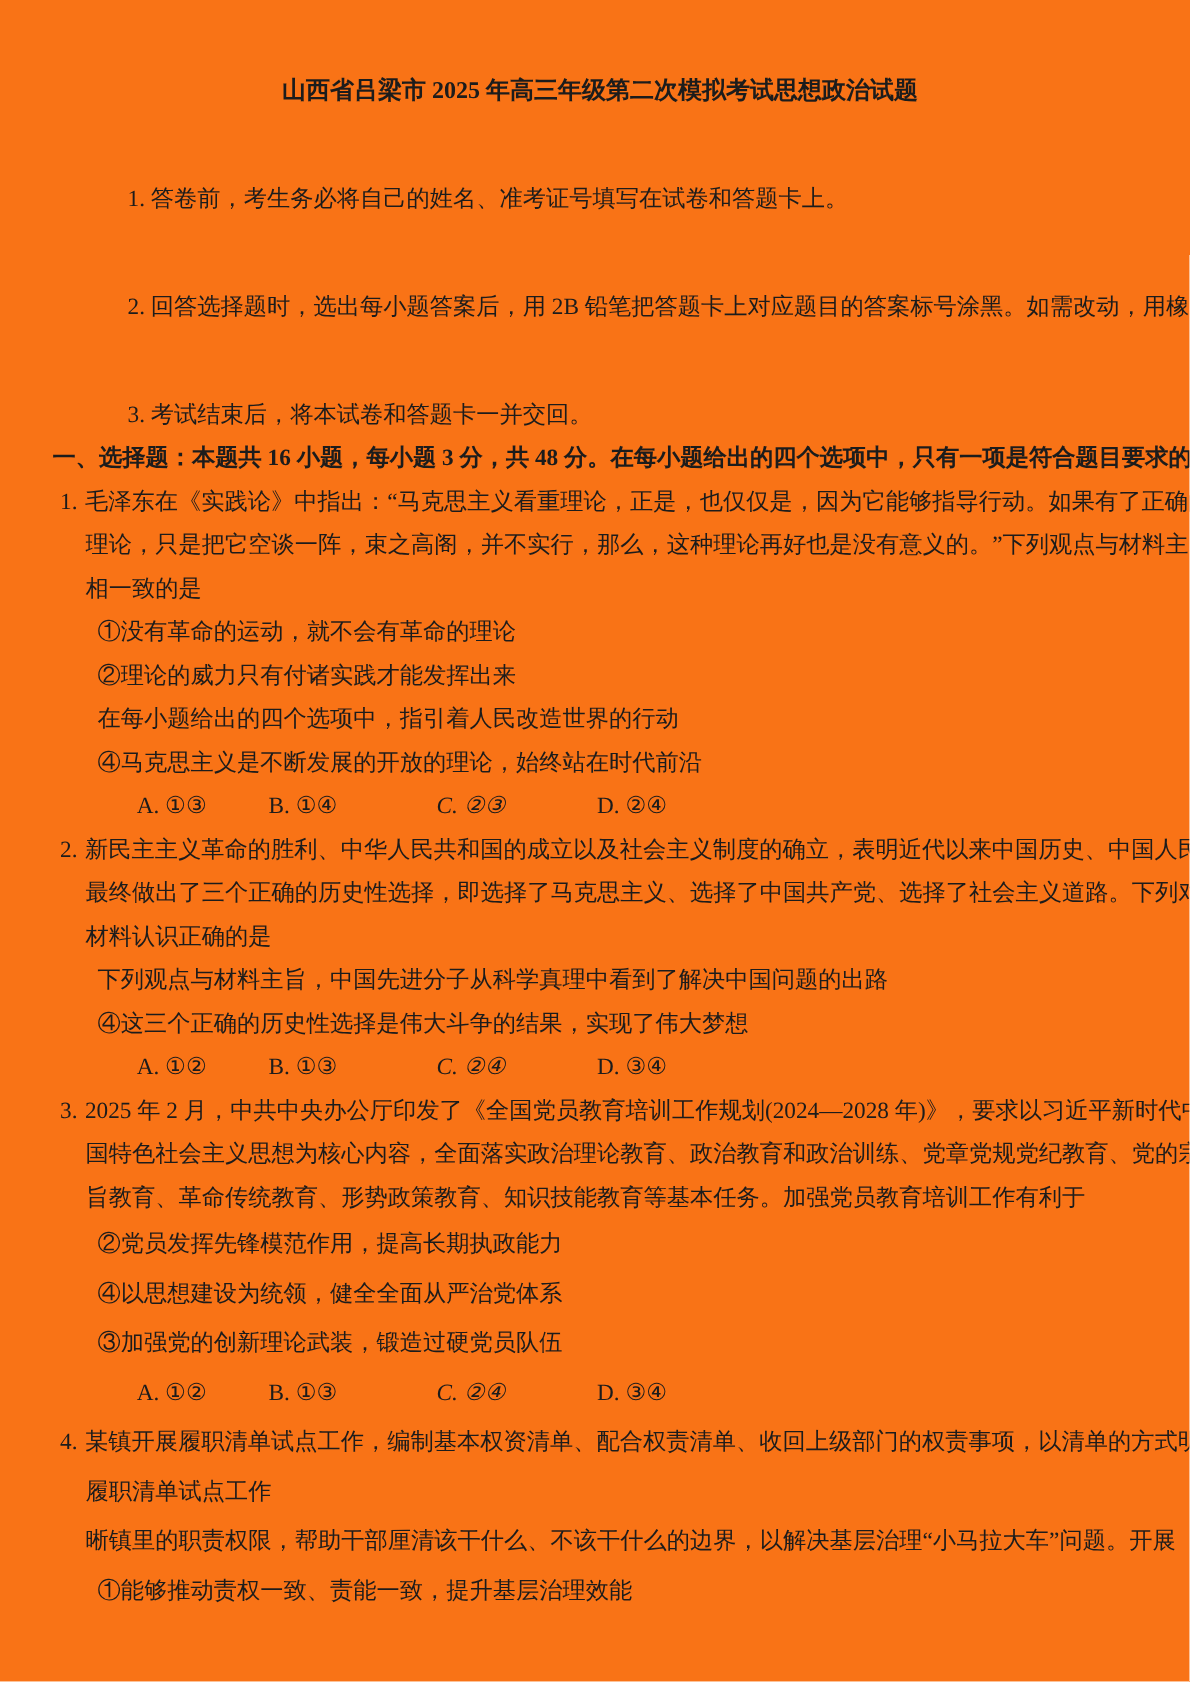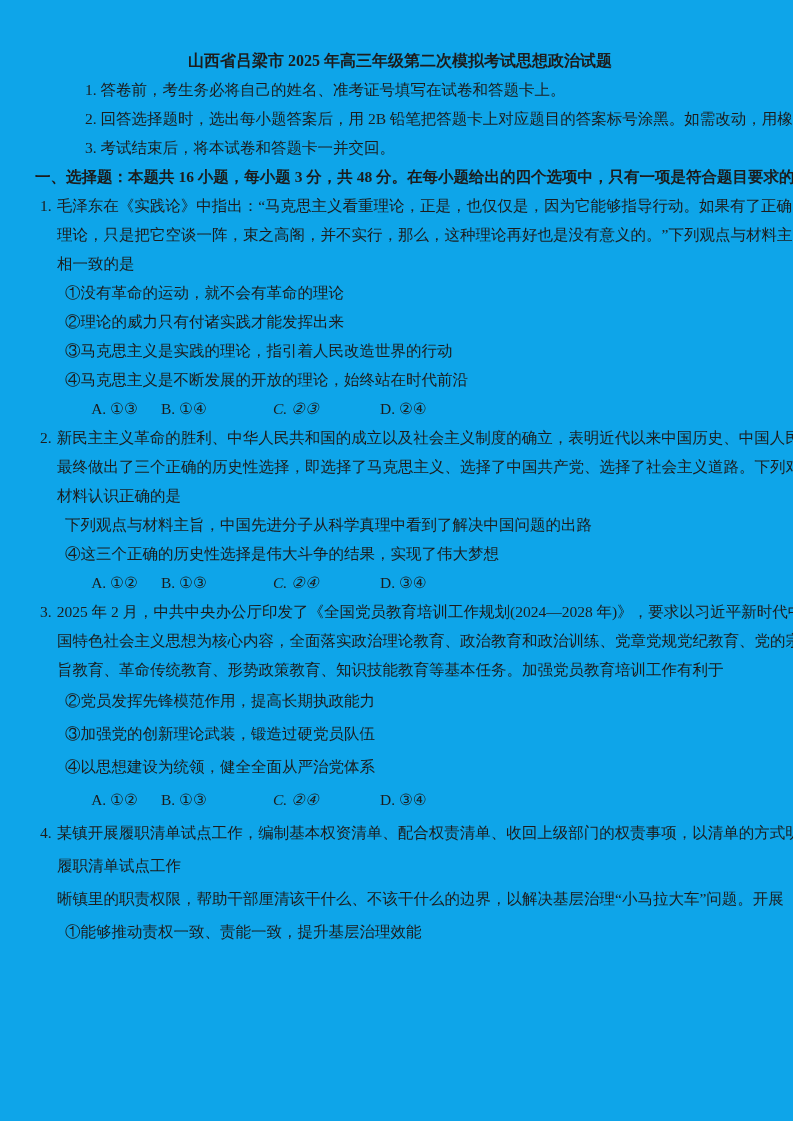--- a/index.html
+++ b/index.html
@@ -6,46 +6,46 @@
     margin: 0;
     padding: 0;
     background: #ffffff;
   }
   .page {
     position: relative;
     box-sizing: border-box;
     width: 793px;
     height: 1121px;
     padding: 46px 28px 0 35px;
-    background: #0ea5e9;
+    background: #f97316;
     color: #1c1c1c;
     font-family: "Liberation Serif", "DejaVu Serif", serif;
     font-size: 15.5px;
     overflow: hidden;
   }
   .ln {
     line-height: 29px;
     white-space: nowrap;
   }
   .lh33 { line-height: 33px; }
   .title {
     text-align: center;
     font-weight: bold;
     font-size: 16px;
   }
   .bold { font-weight: bold; }
-  .indent1 { padding-left: 50px; }
+  .indent1 { padding-left: 50px; margin-top: 43px; }
   .q { margin-left: 5px; }
   .q-num { margin-right: 5px; }
   .q-cont { padding-left: 17px; }
   .q-opt { padding-left: 25px; }
   .q-ans { padding-left: 28px; }
   .q-ans span { display: inline-block; }
   .ans-a { width: 93px; text-align: center; }
-  .ans-b { width: 112px; }
+  .ans-b { width: 112px; margin-left: 18px; }
   .ans-c { width: 107px; font-style: italic; }
 </style>
 </head>
 <body>
 
 <div class="page">
 
   <div class="ln title">山西省吕梁市 2025 年高三年级第二次模拟考试思想政治试题</div>
 
   <div class="ln indent1">1. 答卷前，考生务必将自己的姓名、准考证号填写在试卷和答题卡上。</div>
@@ -53,21 +53,21 @@
   <div class="ln indent1">3. 考试结束后，将本试卷和答题卡一并交回。</div>
 
   <div class="ln bold">一、选择题：本题共 16 小题，每小题 3 分，共 48 分。在每小题给出的四个选项中，只有一项是符合题目要求的。</div>
 
   <div class="q">
     <div class="ln"><span class="q-num">1.</span><span>毛泽东在《实践论》中指出：“马克思主义看重理论，正是，也仅仅是，因为它能够指导行动。如果有了正确的</span></div>
     <div class="ln q-cont">理论，只是把它空谈一阵，束之高阁，并不实行，那么，这种理论再好也是没有意义的。”下列观点与材料主旨</div>
     <div class="ln q-cont">相一致的是</div>
     <div class="ln q-opt">①没有革命的运动，就不会有革命的理论</div>
     <div class="ln q-opt">②理论的威力只有付诸实践才能发挥出来</div>
-    <div class="ln q-opt">③马克思主义是实践的理论，指引着人民改造世界的行动</div>
+    <div class="ln q-opt">在每小题给出的四个选项中，指引着人民改造世界的行动</div>
     <div class="ln q-opt">④马克思主义是不断发展的开放的理论，始终站在时代前沿</div>
     <div class="ln q-ans">
       <span class="ans-a">A. ①③</span><span class="ans-b">B. ①④</span><span class="ans-c">C. ②③</span><span class="ans-d">D. ②④</span>
     </div>
   </div>
 
   <div class="q">
     <div class="ln"><span class="q-num">2.</span><span>新民主主义革命的胜利、中华人民共和国的成立以及社会主义制度的确立，表明近代以来中国历史、中国人民</span></div>
     <div class="ln q-cont">最终做出了三个正确的历史性选择，即选择了马克思主义、选择了中国共产党、选择了社会主义道路。下列对</div>
     <div class="ln q-cont">材料认识正确的是</div>
@@ -76,22 +76,22 @@
     <div class="ln q-ans">
       <span class="ans-a">A. ①②</span><span class="ans-b">B. ①③</span><span class="ans-c">C. ②④</span><span class="ans-d">D. ③④</span>
     </div>
   </div>
 
   <div class="q">
     <div class="ln"><span class="q-num">3.</span><span>2025 年 2 月，中共中央办公厅印发了《全国党员教育培训工作规划(2024—2028 年)》，要求以习近平新时代中</span></div>
     <div class="ln q-cont">国特色社会主义思想为核心内容，全面落实政治理论教育、政治教育和政治训练、党章党规党纪教育、党的宗</div>
     <div class="ln q-cont">旨教育、革命传统教育、形势政策教育、知识技能教育等基本任务。加强党员教育培训工作有利于</div>
     <div class="ln lh33 q-opt">②党员发挥先锋模范作用，提高长期执政能力</div>
+    <div class="ln lh33 q-opt">④以思想建设为统领，健全全面从严治党体系</div>
     <div class="ln lh33 q-opt">③加强党的创新理论武装，锻造过硬党员队伍</div>
-    <div class="ln lh33 q-opt">④以思想建设为统领，健全全面从严治党体系</div>
     <div class="ln lh33 q-ans">
       <span class="ans-a">A. ①②</span><span class="ans-b">B. ①③</span><span class="ans-c">C. ②④</span><span class="ans-d">D. ③④</span>
     </div>
   </div>
 
   <div class="q">
     <div class="ln lh33"><span class="q-num">4.</span><span>某镇开展履职清单试点工作，编制基本权资清单、配合权责清单、收回上级部门的权责事项，以清单的方式明</span></div>
     <div class="ln lh33 q-cont">履职清单试点工作</div>
     <div class="ln lh33 q-cont">晰镇里的职责权限，帮助干部厘清该干什么、不该干什么的边界，以解决基层治理“小马拉大车”问题。开展</div>
     <div class="ln lh33 q-opt">①能够推动责权一致、责能一致，提升基层治理效能</div>

